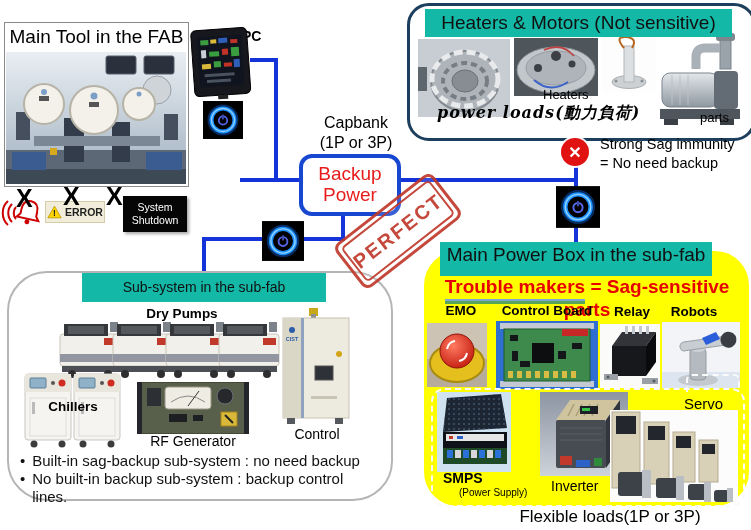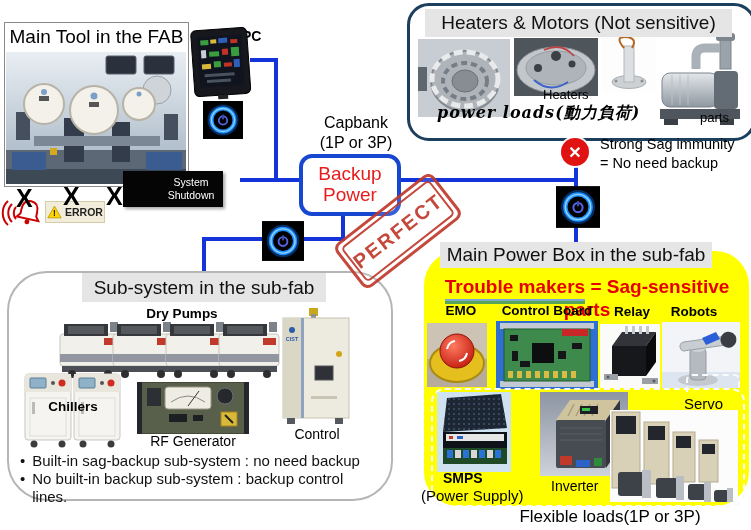--- a/index.html
+++ b/index.html
@@ -1,30 +1,30 @@
 <!DOCTYPE html>
 <html><head>
 <meta charset="utf-8">
 <style>
   html,body{margin:0;padding:0;background:#fff;}
   .canvas{position:relative;width:751px;height:530px;background:#ffffff;overflow:hidden;
           font-family:"Liberation Sans",sans-serif;color:#111;}
   .abs{position:absolute;}
   .line{position:absolute;background:#1433d9;z-index:1;}
-  .titlebar{background:#e5e5e5;color:#101010;text-align:center;z-index:4;}
+  .titlebar{background:#14b8a6;color:#101010;text-align:center;z-index:4;}
   
   .tool-box{left:4px;top:22px;width:183px;height:163px;border:1px solid #8a8a8a;background:#fff;z-index:2;}
   .tool-title{width:100%;text-align:center;font-size:19px;line-height:28px;color:#000;}
   .xmark{position:absolute;font-size:25px;font-weight:800;color:#000;z-index:5;line-height:1;}
   .error-box{left:45px;top:201px;width:58px;height:20px;background:#f1edda;border:1px solid #d4cda9;
              display:flex;align-items:center;justify-content:center;gap:3px;z-index:2;}
   .error-text{font-size:10.5px;font-weight:700;color:#222;}
-  .shutdown-box{left:123px;top:171px;width:64px;height:36px;background:#050505;color:#fff;
+  .shutdown-box{left:123px;top:196px;width:64px;height:36px;background:#050505;color:#fff;
                 display:flex;align-items:center;justify-content:flex-end;text-align:center;
-                font-size:10.5px;line-height:1.25;z-index:2;box-shadow:2px 2px 3px rgba(0,0,0,.35);padding-left:36px;}
+                font-size:10.5px;line-height:1.25;z-index:2;box-shadow:2px 2px 3px rgba(0,0,0,.35);}
   
   .pc-label{left:242px;top:28px;font-size:14px;color:#000;z-index:2;font-weight:bold;}
   .power-icon{position:absolute;z-index:3;}
   .capbank{left:276px;top:113px;width:86px;text-align:center;font-size:16px;line-height:1.25;color:#000;z-index:2;margin-left:37px;}
   .backup-box{left:299px;top:154px;width:94px;height:54px;background:#fff;border:4px solid #1747d1;
               border-radius:13px;display:flex;flex-direction:column;align-items:center;justify-content:center;
               z-index:3;}
   .backup-box div{color:#e81c1c;font-size:19px;line-height:1.1;}
   .stamp{left:336px;top:203px;width:118px;height:50px;border:3px solid #c0392b;border-radius:8px;
          transform:rotate(-38deg);display:flex;align-items:center;justify-content:center;
@@ -39,27 +39,27 @@
   .hm-motors{left:700px;top:110px;font-size:13px;color:#000;z-index:4;}
   .hm-script{left:437px;top:103px;font-size:16px;font-weight:700;font-style:italic;
              font-family:"DejaVu Serif",serif;letter-spacing:1px;color:#000;z-index:4;}
   .sag-note{left:600px;top:135px;font-size:14.5px;line-height:1.3;color:#000;z-index:2;}
   .redx{left:561px;top:138px;width:28px;height:28px;background:#e11212;border-radius:50%;
         color:#fff;font-size:16px;font-weight:900;display:flex;align-items:center;justify-content:center;
         z-index:4;box-shadow:0 0 0 2px rgba(255,255,255,.95);}
   
   .subsys-box{left:7px;top:271px;width:382px;height:226px;background:#fff;border:2px solid #b5b5b5;
               border-radius:40px;z-index:2;}
-  .subsys-title{left:82px;top:273px;width:244px;height:29px;font-size:19px;line-height:29px;}
+  .subsys-title{left:82px;top:273px;width:244px;height:29px;font-size:14px;line-height:29px;}
   .minilabel{position:absolute;font-size:13.5px;font-weight:700;color:#000;z-index:5;text-align:center;}
   .bullets{left:20px;top:452px;width:362px;z-index:4;font-size:15px;color:#111;line-height:1.16;}
   .bullet-row{display:flex;gap:7px;margin-bottom:1px;}
   .bullet-dot{flex:0 0 auto;}
   
-  .mp-title{left:440px;top:242px;width:272px;height:26px;font-size:19px;line-height:26px;}
+  .mp-title{left:440px;top:242px;width:272px;height:34px;font-size:19px;line-height:26px;}
   .yellow-box{left:424px;top:251px;width:325px;height:255px;background:#ffff00;border-radius:34px;z-index:2;}
   .trouble{left:428px;top:276px;width:318px;text-align:center;font-size:19px;font-weight:700;
            color:#e60000;z-index:4;}
   .trouble .u{display:inline-block;padding-bottom:1px;box-shadow:0 2px 0 #7ca6d4,0 5px 0 #58a55c;}
   .dashed-box{left:431px;top:388px;width:310px;height:115px;border:2px dashed #fafafa;border-radius:14px;z-index:3;}
   .dashed-notch{left:686px;top:374px;width:50px;height:16px;border:2px dashed #fafafa;border-bottom:none;
                 border-radius:6px 6px 0 0;z-index:3;}
   .photo{position:absolute;z-index:3;}
   .mp-sub{position:absolute;z-index:4;color:#000;}
   .flexible{left:470px;top:507px;width:280px;text-align:center;font-size:17px;color:#000;z-index:2;}
@@ -473,21 +473,21 @@
     <rect x="6" y="56" width="64" height="16" fill="#1e4a28"></rect>
     <rect x="10" y="58" width="6" height="8" fill="#2a72d8"></rect>
       <rect x="18" y="58" width="6" height="8" fill="#d8d8d8"></rect>
     <rect x="26" y="58" width="6" height="8" fill="#2a72d8"></rect>
       <rect x="34" y="58" width="6" height="8" fill="#d8d8d8"></rect>
     <rect x="42" y="58" width="6" height="8" fill="#2a72d8"></rect>
       <rect x="50" y="58" width="6" height="8" fill="#d8d8d8"></rect>
     <rect x="58" y="58" width="6" height="8" fill="#2a72d8"></rect>
   </svg>
   <div class="mp-sub" style="left:443px;top:470px;font-size:14px;font-weight:700;">SMPS</div>
-  <div class="mp-sub" style="left:421px;top:487px;font-size:15px;">(Power Supply)</div>
+  <div class="mp-sub" style="left:459px;top:487px;font-size:10px;">(Power Supply)</div>
 
   <svg class="photo" style="left:540px;top:392px;" width="88" height="84" viewBox="0 0 88 84">
     <defs>
         <linearGradient id="ivg" x1="0" y1="0" x2="0" y2="1">
       <stop offset="0" stop-color="#8d95a3"></stop>
           <stop offset="1" stop-color="#cdd3da"></stop>
         </linearGradient>
       </defs>
     <rect width="88" height="84" fill="url(#ivg)"></rect>
     <rect x="16" y="28" width="50" height="48" rx="2" fill="#474b52"></rect>

